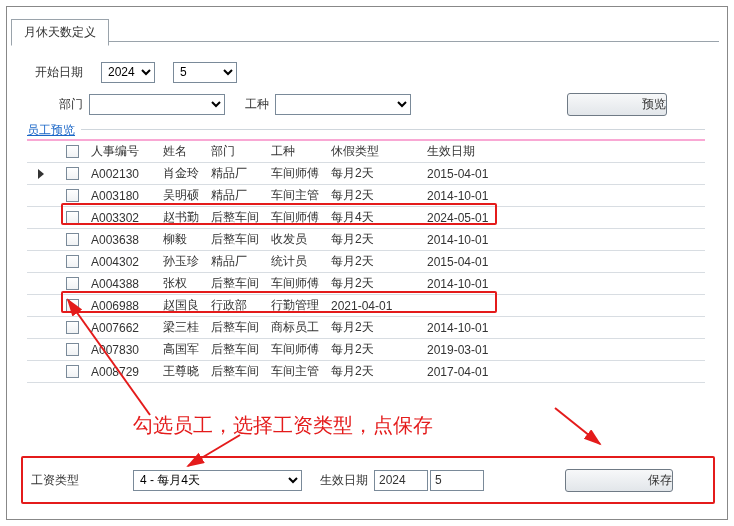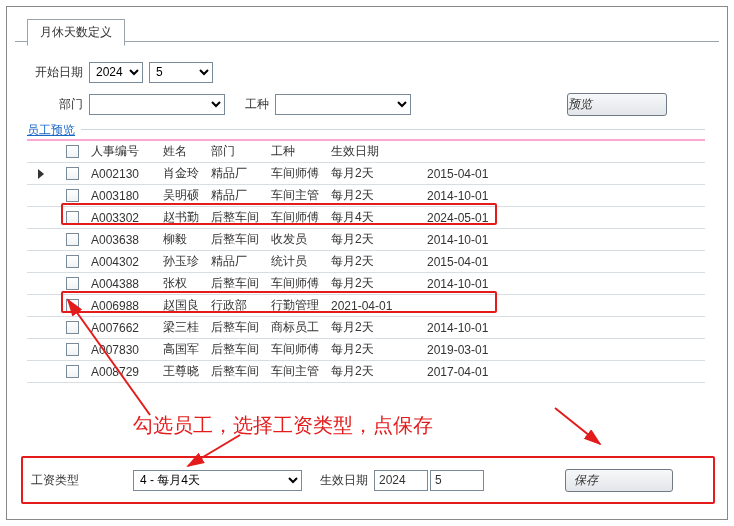--- a/index.html
+++ b/index.html
@@ -15,64 +15,63 @@
   }
   .frame {
     position:absolute;
     left:6px; top:6px;
     width:722px; height:514px;
     border:1px solid #888;
     background:#fff;
   }
   
   .tabstrip {
-    position:absolute; left:20px; top:12px;
+    position:absolute; left:4px; top:12px;
     height:24px;
   }
   .tab {
     display:inline-block;
     border:1px solid #9aa3ab;
     border-bottom:1px solid #fff;
     padding:4px 12px;
     background:#fff;
     position:relative;
     z-index:2;
   }
   .tabline {
     position:absolute;
     left:8px; right:8px; top:34px;
     border-bottom:1px solid #9aa3ab;
     z-index:1;
   }
   
   .filters { position:absolute; left:24px; top:52px; right:24px; }
-  .row1 { display:flex; align-items:center; height:26px; margin-bottom:6px; }
+  .row1 { display:flex; align-items:center; height:26px; margin-bottom:6px;gap:12px; }
   .row2 { display:flex; align-items:center; height:26px; }
   .lbl { width:58px; text-align:right; padding-right:6px; color:#333; }
   .lbl.small { width:38px; }
   select, input[type=text] {
     height:21px; border:1px solid #7a8a99; background:#fff;
     font-size:12px; padding:0 2px;
   }
   .sel-year{ width:54px; margin-right:6px;}
   .sel-month{ width:64px;}
   .sel-dept{ width:136px; margin-right:12px;}
   .sel-job{ width:136px;}
   .sel-salary {width:169px;margin-left:48px;}
   .in-year{ width:54px; margin-right:2px;border:1px solid #7a8a99; height:21px; display:inline-flex; align-items:center; padding:0 4px;}
   .in-month{ width:54px;border:1px solid #7a8a99; height:21px; display:inline-flex; align-items:center; padding:0 4px;}
   .btn {
     width:100px; height:23px;
     border:1px solid #6f7a85;
     border-radius:3px;
     background:linear-gradient(#f7f8f9,#e2e6ea);
-    text-align:left;
+    text-align:right;
     line-height:21px;
     cursor:pointer;
-    font-style:italic;
   }
   .btn.save{width:108px;padding-left:8px;}
   
   .sec-title {
     position:absolute; left:20px; top:115px;
     color:#1a66c7;
   }
   .sec-title a { color:#1a66c7; text-decoration:underline; }
   .sec-line { position:absolute; left:74px; right:22px; top:122px; border-bottom:1px solid #cfd6dc;}
   
@@ -152,20 +151,21 @@
   <div class="grid">
     <div class="grow header">
       <div class="gcell c-mark"></div>
       <div class="gcell c-chk">
           <div class="cbox"></div>
         </div>
       <div class="gcell c-id">人事编号</div>
       <div class="gcell c-name">姓名</div>
       <div class="gcell c-dept">部门</div>
       <div class="gcell c-job">工种</div>
+      <div class="gcell c-type">休假类型</div>
       <div class="gcell c-date">生效日期</div>
     </div>
     <div id="grid-body">
         <div class="grow">
           <div class="gcell c-mark">
             <div class="rowptr"></div>
           </div>
           <div class="gcell c-chk">
             <div class="cbox"></div>
           </div>

